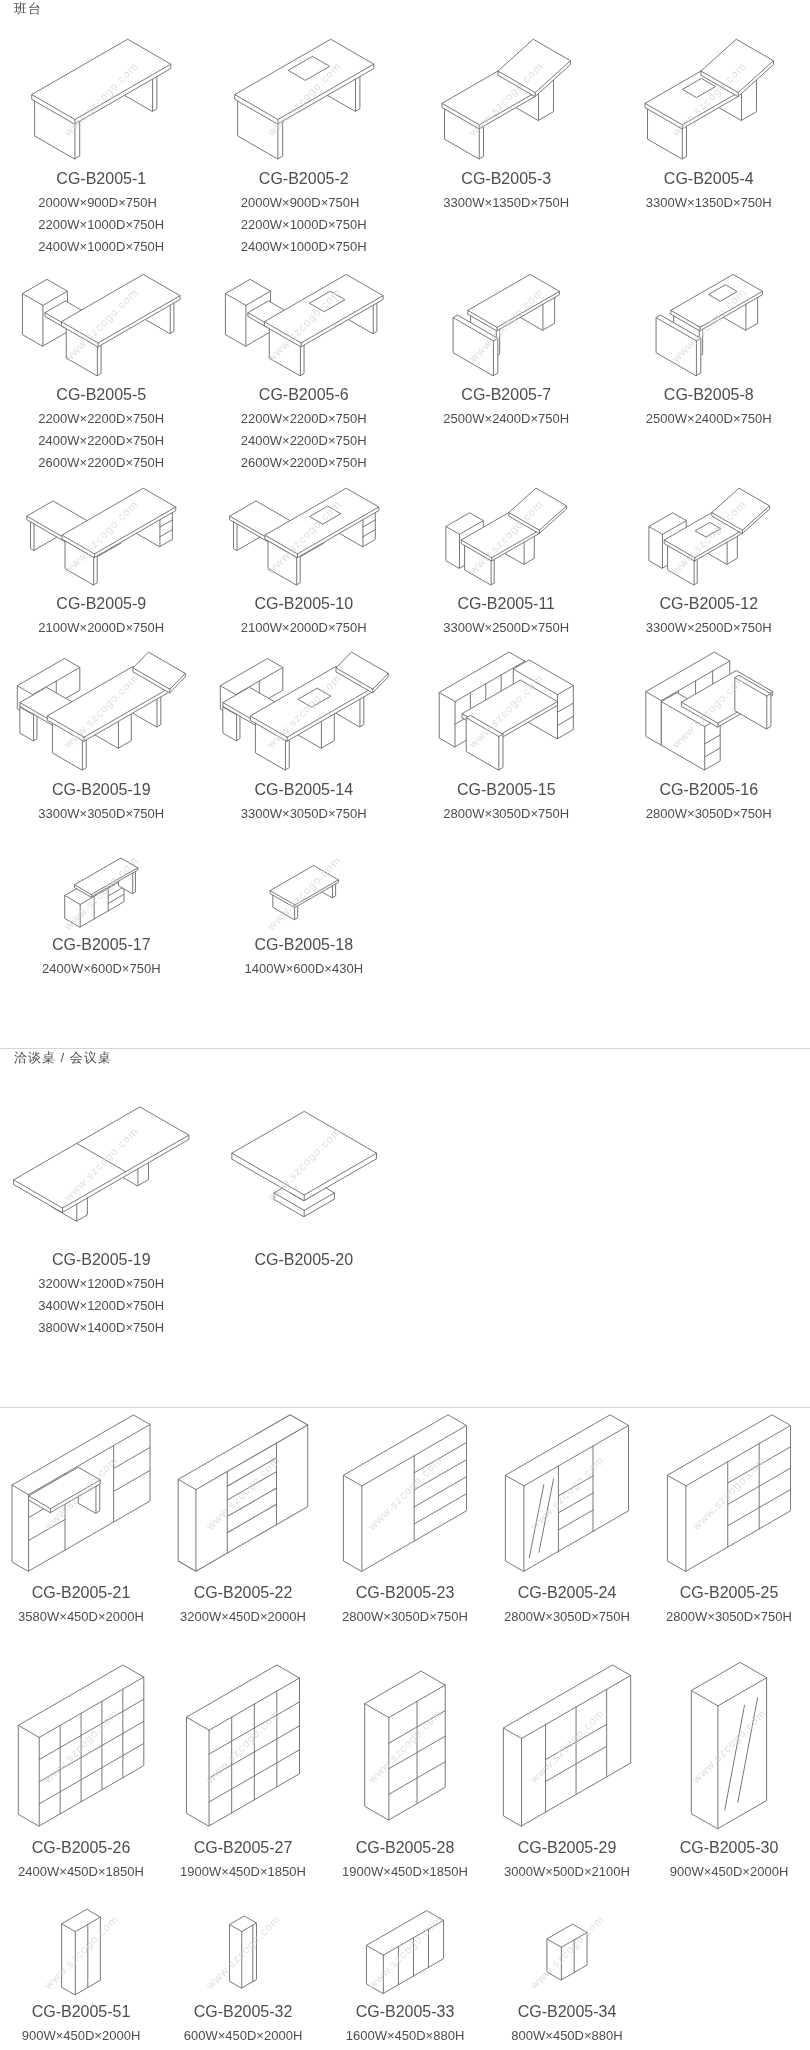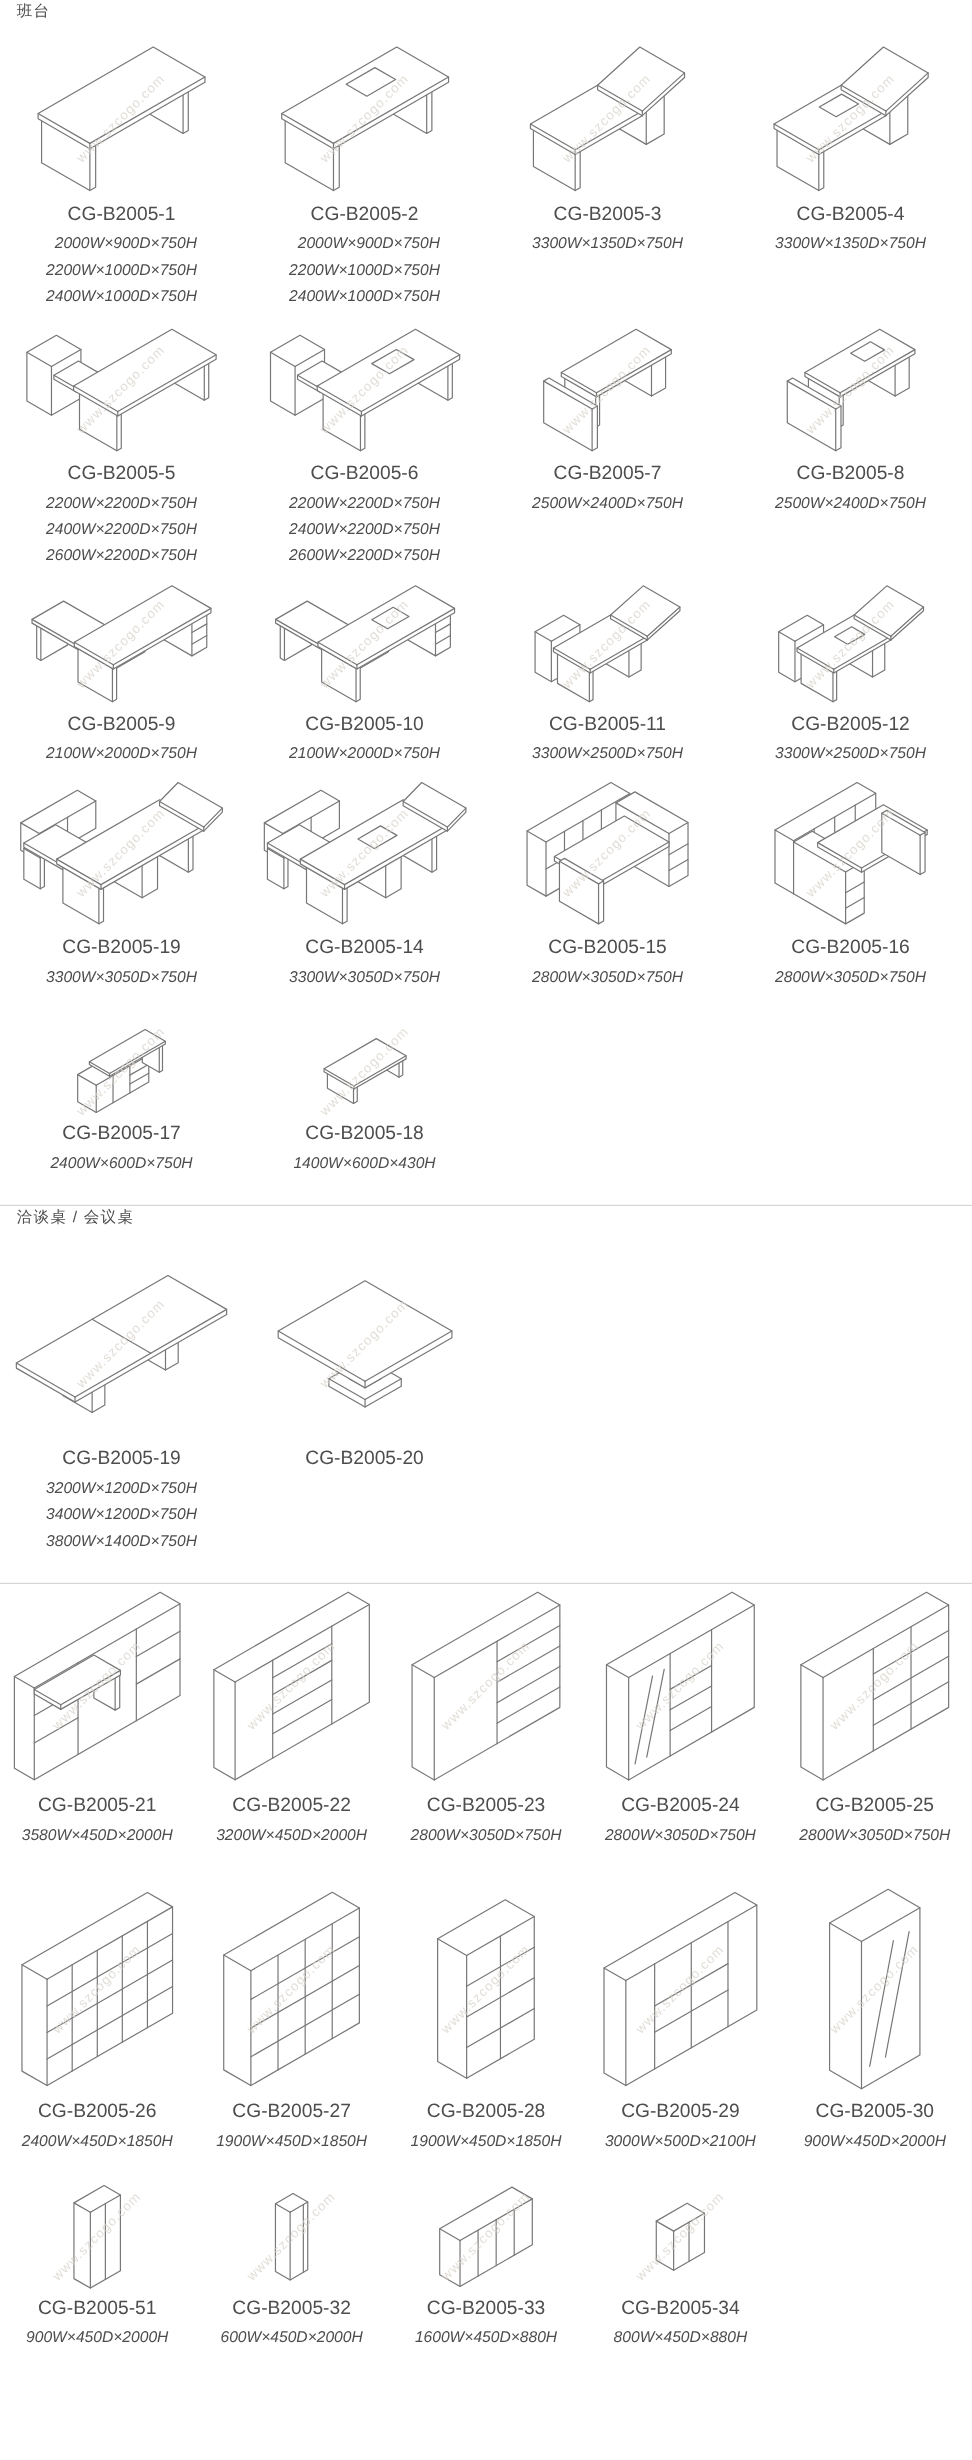--- a/index.html
+++ b/index.html
@@ -6,40 +6,40 @@
     --text:#4d4d4d; --stroke:#777777; --divider:#d6d6d6; --wm:#d8d2ca;
   }
   *{box-sizing:border-box;}
   html,body{margin:0;padding:0;background:#ffffff;}
   body{
     width:810px;height:2050px;overflow:hidden;
     font-family:"Liberation Sans","DejaVu Sans",sans-serif;
     color:var(--text);
   }
   .sec{padding-bottom:24px;}
-  .sec + .sec{border-top:1px solid var(--divider);}
+  .sec + .sec{border-top:1px solid var(--divider);margin-top:44px;}
   .sec h2{
     font-size:13px;font-weight:normal;color:var(--text);
     margin:0 0 16px 14px;letter-spacing:1px;
   }
   .prow{display:grid;width:100%;}
   .pcell{position:relative;padding:0 6px;}
   .fig{position:relative;width:100%;}
   .fig svg{display:block;width:100%;height:100%;}
   .wm{
     position:absolute;left:50%;top:50%;
     transform:translate(-50%,-50%) rotate(-45deg);
     font-size:11px;color:var(--wm);opacity:.75;
     letter-spacing:1px;white-space:nowrap;pointer-events:none;
   }
   .pcode{
     text-align:center;font-size:16px;margin-top:6px;height:18px;line-height:18px;
   }
   .dims{text-align:center;margin-top:4px;}
-  .dimsInner{display:inline-block;text-align:right;font-style:italic;}
+  .dimsInner{display:inline-block;text-align:left;}
   .dimline{font-size:13px;line-height:22px;white-space:nowrap;}
   svg polygon, svg line{
     stroke:var(--stroke);stroke-width:1;stroke-linejoin:round;stroke-linecap:round;
   }
 </style>
 </head>
 <body>
 
 <div id="catalog">
     <section class="sec">

